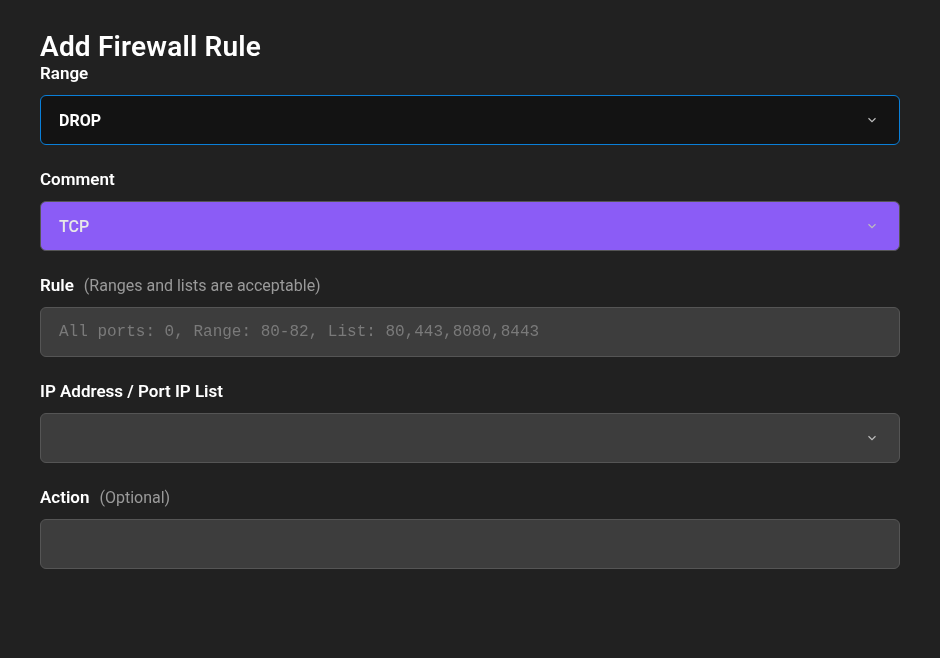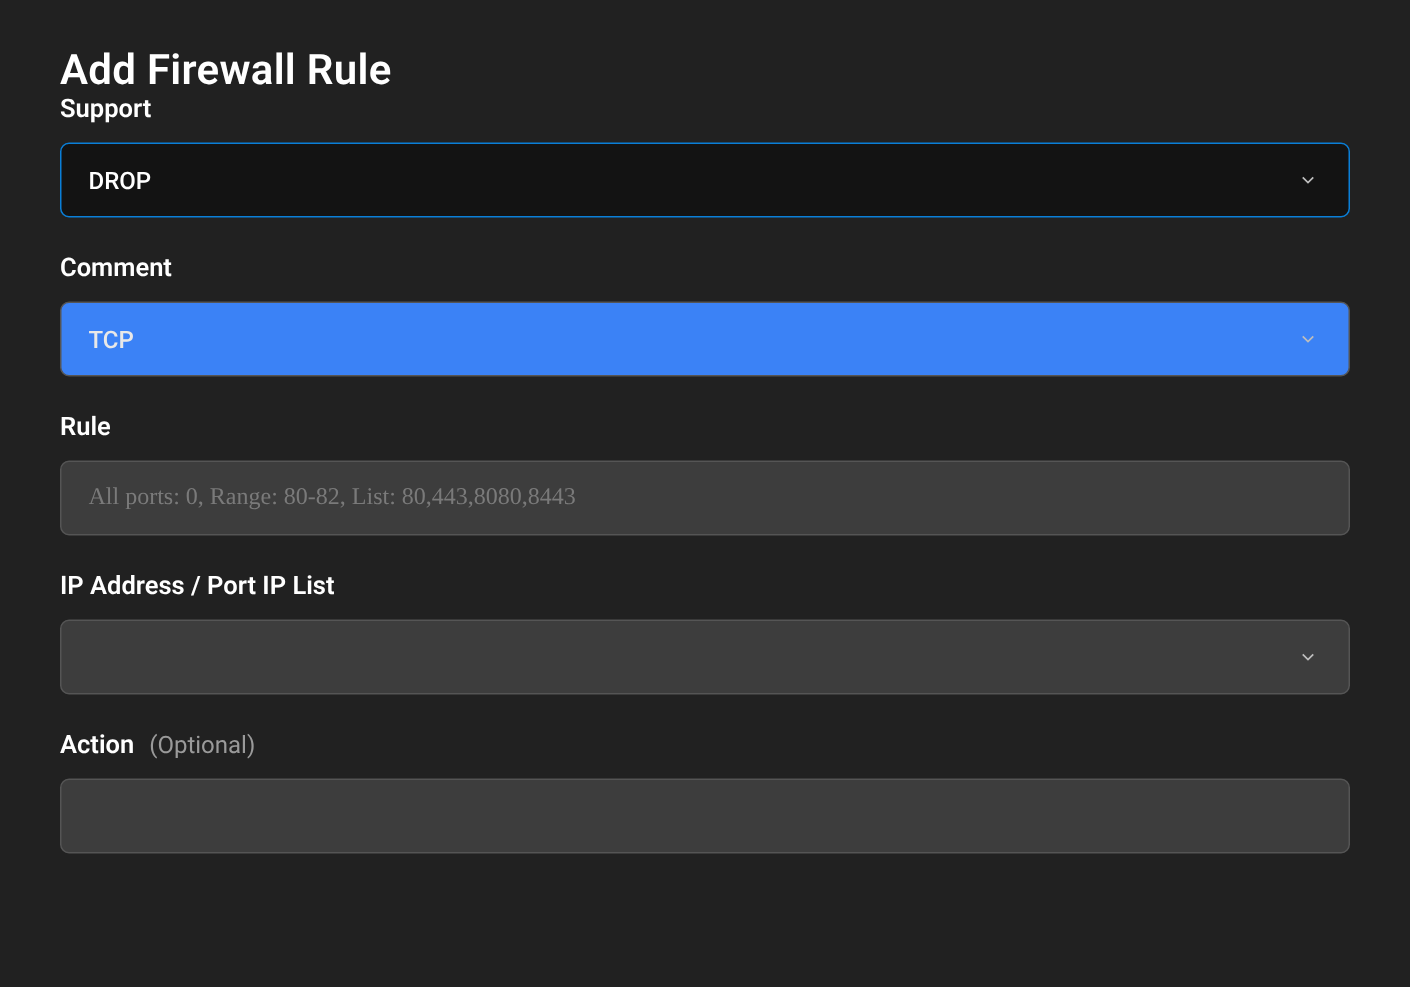--- a/index.html
+++ b/index.html
@@ -54,23 +54,24 @@
       padding: 0 18px;
       font-size: 16px;
       font-weight: 500;
       cursor: pointer;
       position: relative;
     }
     .select-box.focused {
       background: #131313;
       border: 1.5px solid #0a7fd8;
       color: #ffffff;
+      font-weight: bold;
     }
     .select-box.plain {
-      background: #3b82f6;
+      background: #8b5cf6;
       border: 1px solid #555555;
       color: #e8e8e8;
     }
     .select-box.empty {
       background: #3d3d3d;
       border: 1px solid #555555;
       color: #e8e8e8;
     }
     .chevron {
       position: absolute;
@@ -95,35 +96,35 @@
     }
     .text-input {
       width: 100%;
       height: 50px;
       background: #3d3d3d;
       border: 1px solid #555555;
       border-radius: 6px;
       padding: 0 18px;
       font-size: 16px;
       color: #e8e8e8;
-      font-family: Liberation Serif, serif;
+      font-family: Liberation Mono, monospace;
       outline: none;
     }
     .text-input::placeholder {
       color: #7a7a7a;
     }
   </style>
 </head>
 <body>
 
 <h1 class="page-title">Add Firewall Rule</h1>
 
 <div class="field-group">
   <div class="field-label-row">
-    <span class="field-label">Support</span>
+    <span class="field-label">Range</span>
   </div>
   <div class="select-wrap">
     <div class="select-box focused">
       <span>DROP</span>
       <span class="chevron">
         <svg viewBox="0 0 24 24">
             <polyline points="6 9 12 15 18 9"></polyline>
           </svg>
       </span>
     </div>
@@ -142,20 +143,21 @@
             <polyline points="6 9 12 15 18 9"></polyline>
           </svg>
       </span>
     </div>
   </div>
 </div>
 
 <div class="field-group">
   <div class="field-label-row">
     <span class="field-label">Rule</span>
+    <span class="field-hint">(Ranges and lists are acceptable)</span>
   </div>
   <div class="input-wrap">
     <input type="text" class="text-input" placeholder="All ports: 0, Range: 80-82, List: 80,443,8080,8443" style="">
   </div>
 </div>
 
 <div class="field-group">
   <div class="field-label-row">
     <span class="field-label">IP Address / Port IP List</span>
   </div>

